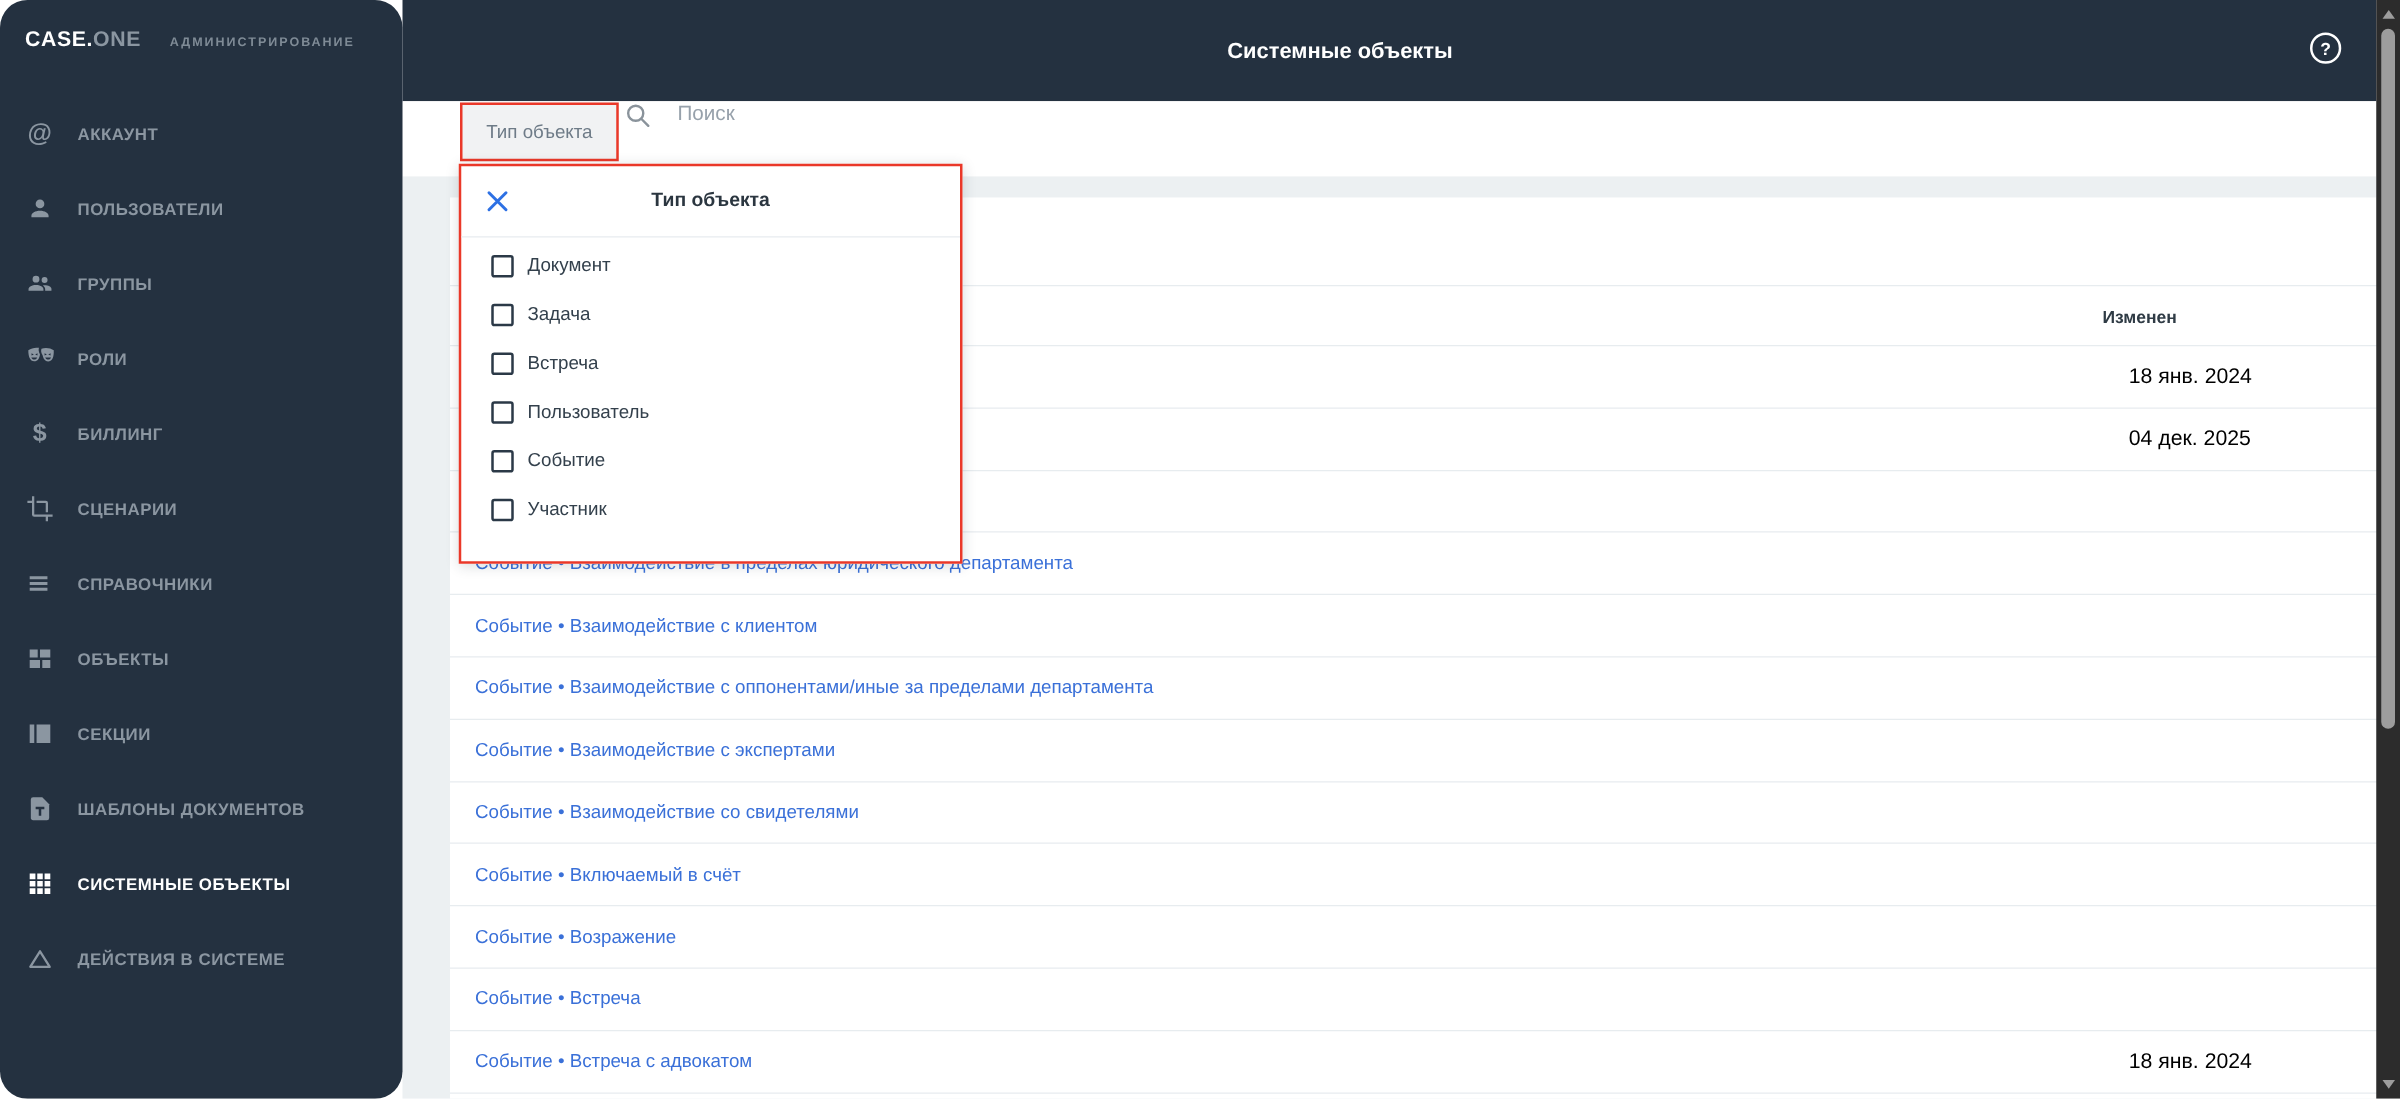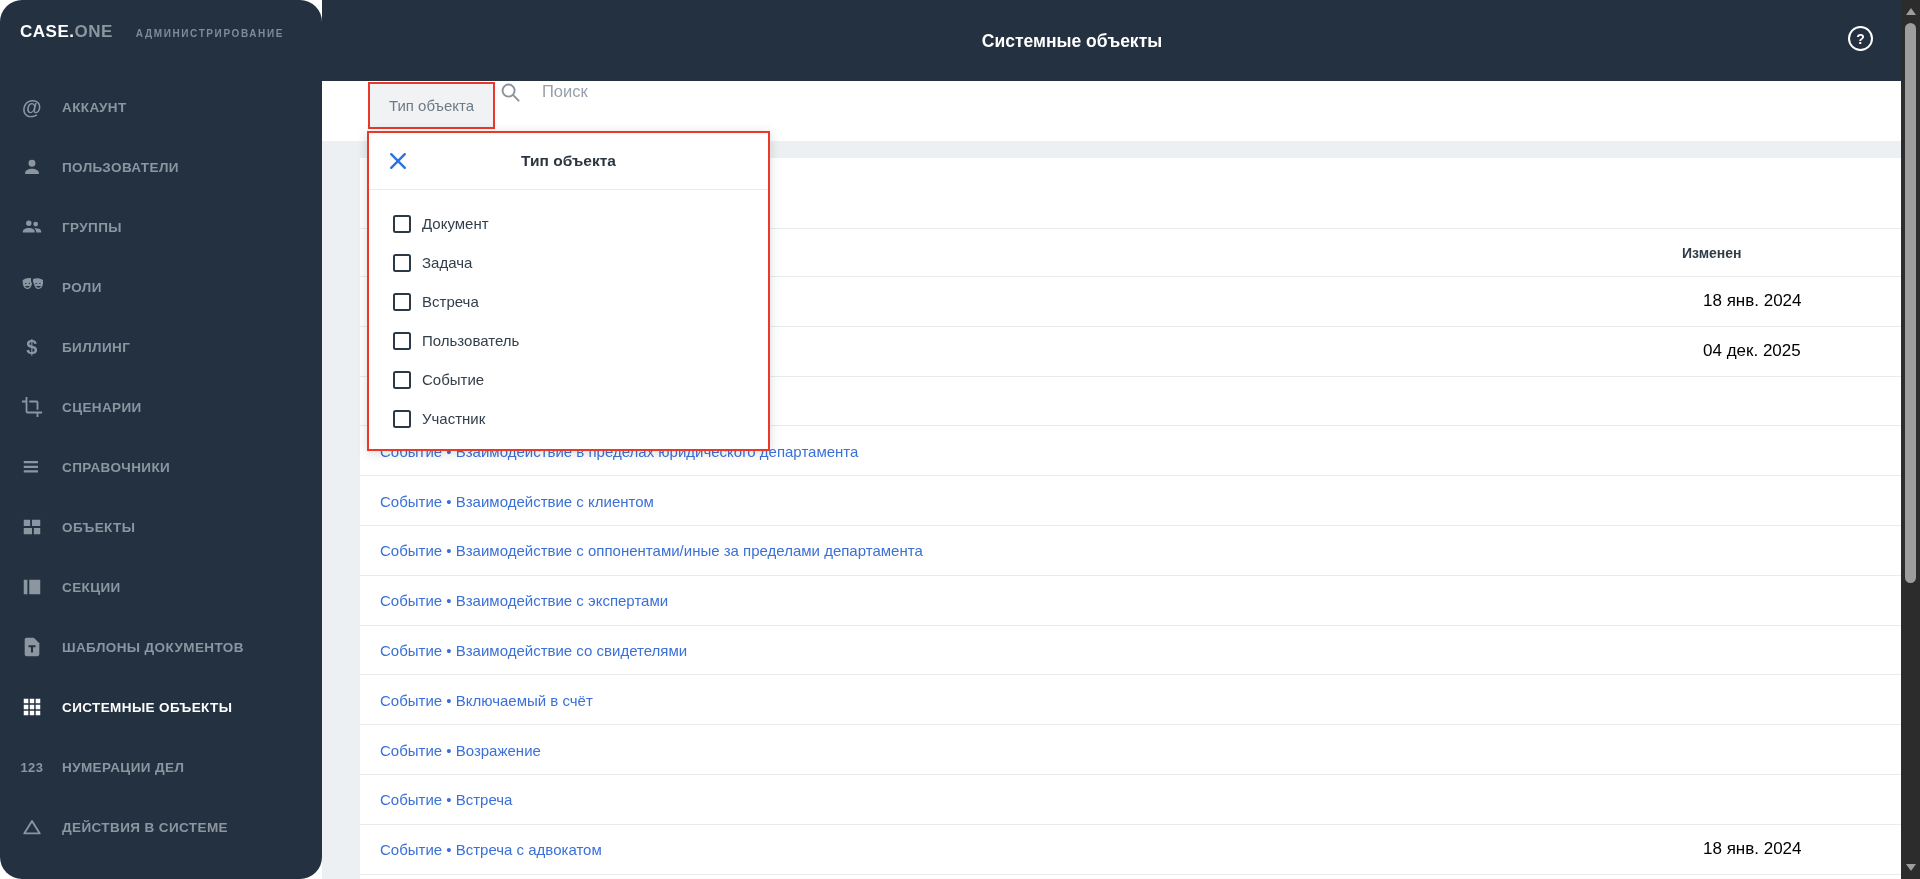--- a/index.html
+++ b/index.html
@@ -57,21 +57,21 @@
     color:#000000;font-size:17px;white-space:nowrap;margin-left:21px;}
 
   
   .popup{position:absolute;left:367px;top:131px;width:399px;height:316px;background:#fff;
     border:2px solid #ea3829;z-index:20;box-shadow:0 2px 10px rgba(40,50,60,.18);}
   .popup-head{position:relative;height:56px;border-bottom:1px solid #e7ecef;}
   .popup-close{position:absolute;left:19px;top:50%;transform:translateY(-50%);width:20px;height:20px;cursor:pointer;}
   .popup-title{position:absolute;left:50%;top:50%;transform:translate(-50%,-50%);
     font-size:15.5px;font-weight:700;color:#2b3640;white-space:nowrap;}
   .popup-options{padding-top:14px;}
-  .popt{height:39px;display:flex;align-items:center;padding-left:24px;gap:11px;cursor:pointer;}
+  .popt{height:39px;display:flex;align-items:flex-start;padding-left:24px;gap:11px;cursor:pointer;}
   .popt input{appearance:none;-webkit-appearance:none;width:18px;height:18px;margin:0;
     border:2px solid #2b3947;border-radius:2.5px;background:#fff;flex:0 0 18px;cursor:pointer;}
   .popt .lbl{font-size:15px;color:#33404c;}
 
   
   .scrollbar{position:absolute;left:1901px;top:0;width:19px;height:879px;background:#2c2c2c;z-index:30;}
   .sb-up{position:absolute;top:8px;left:50%;transform:translateX(-50%);width:0;height:0;
     border-left:5.5px solid transparent;border-right:5.5px solid transparent;border-bottom:7px solid #9d9d9d;}
   .sb-down{position:absolute;bottom:8px;left:50%;transform:translateX(-50%);width:0;height:0;
     border-left:5.5px solid transparent;border-right:5.5px solid transparent;border-top:7px solid #9d9d9d;}
@@ -165,26 +165,20 @@
         </span>
     <span class="nav-label">ШАБЛОНЫ ДОКУМЕНТОВ</span>
   </div>
       <div class="nav-item active">
     <span class="icon">
           <svg viewBox="0 0 24 24">
             <path fill="currentColor" d="M3 3h5v5H3zm6.6 0h4.8v5H9.6zM16 3h5v5h-5zM3 9.6h5v4.8H3zm6.6 0h4.8v4.8H9.6zm6.4 0h5v4.8h-5zM3 16h5v5H3zm6.6 0h4.8v5H9.6zm6.4 0h5v5h-5z"></path>
           </svg>
         </span>
     <span class="nav-label">СИСТЕМНЫЕ ОБЪЕКТЫ</span>
-  </div>
-      <div class="nav-item">
-    <span class="icon">
-          <span class="glyph g123">123</span>
-        </span>
-    <span class="nav-label">НУМЕРАЦИИ ДЕЛ</span>
   </div>
       <div class="nav-item">
     <span class="icon">
           <svg viewBox="0 0 24 24">
             <path d="M12 5.5 20.5 19h-17z" fill="none" stroke="currentColor" stroke-width="2" stroke-linejoin="round"></path>
           </svg>
         </span>
     <span class="nav-label">ДЕЙСТВИЯ В СИСТЕМЕ</span>
   </div>
     </div>

